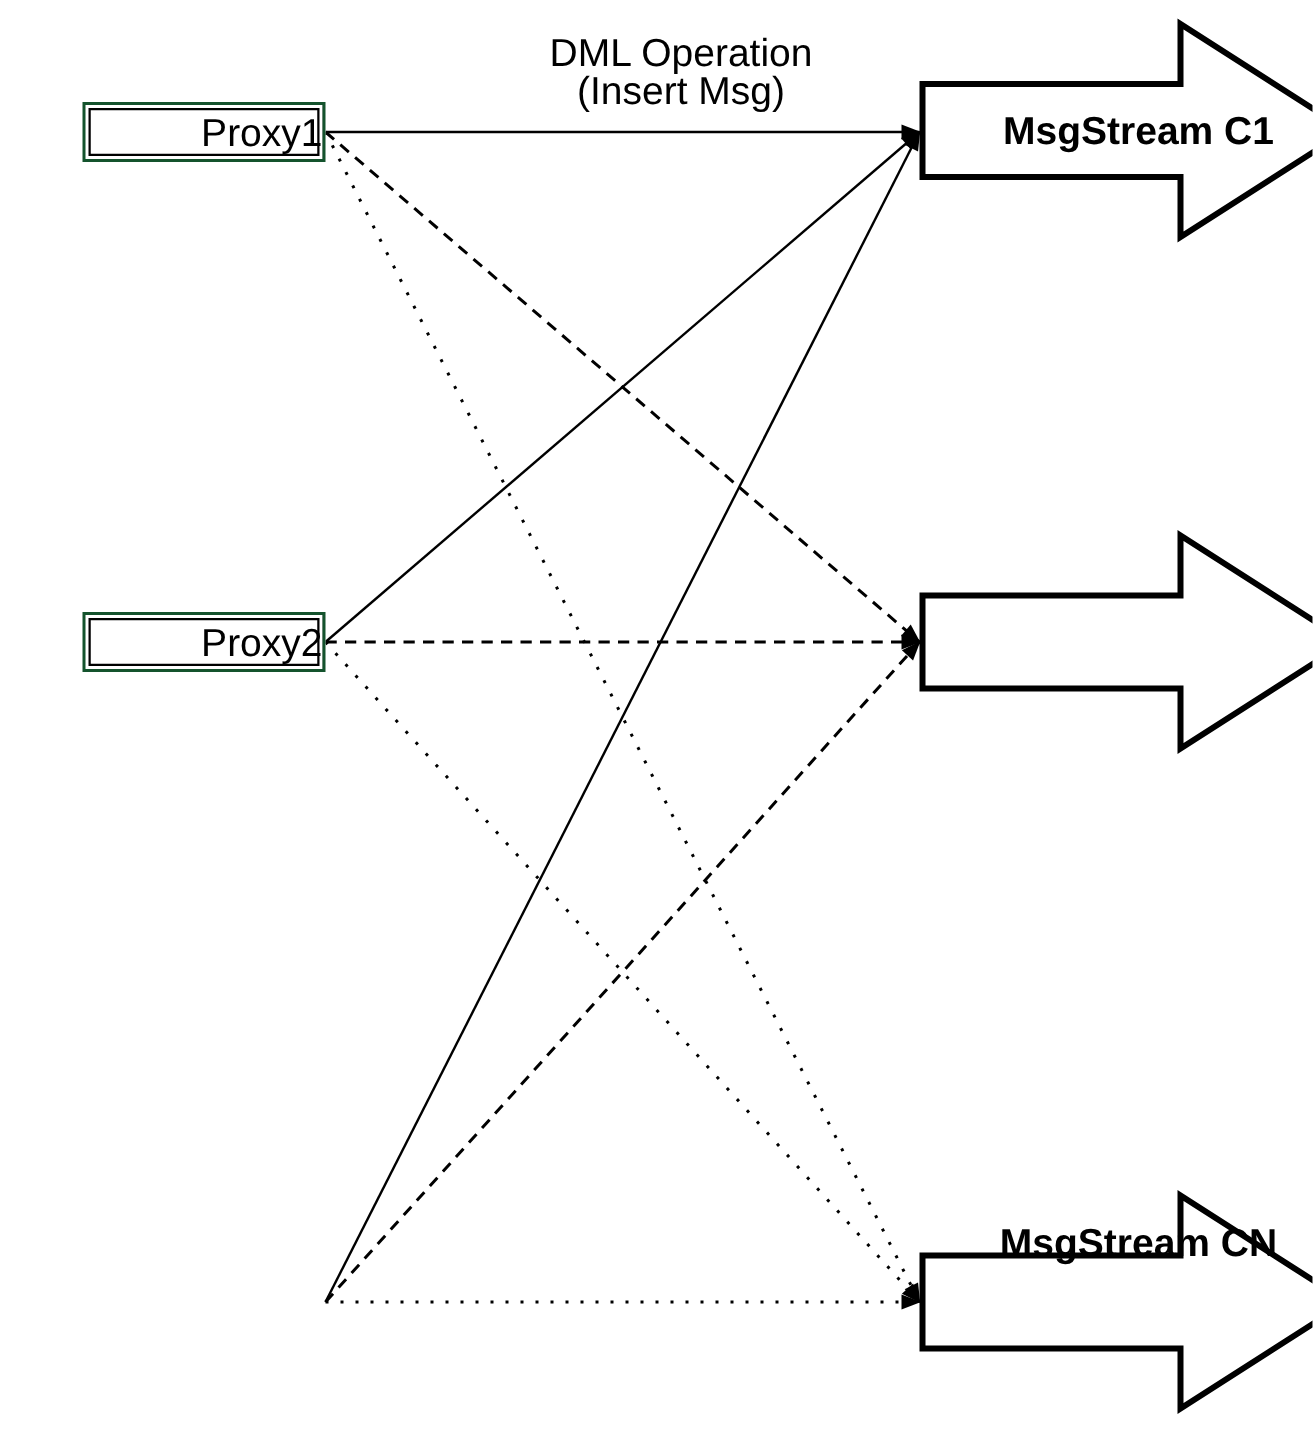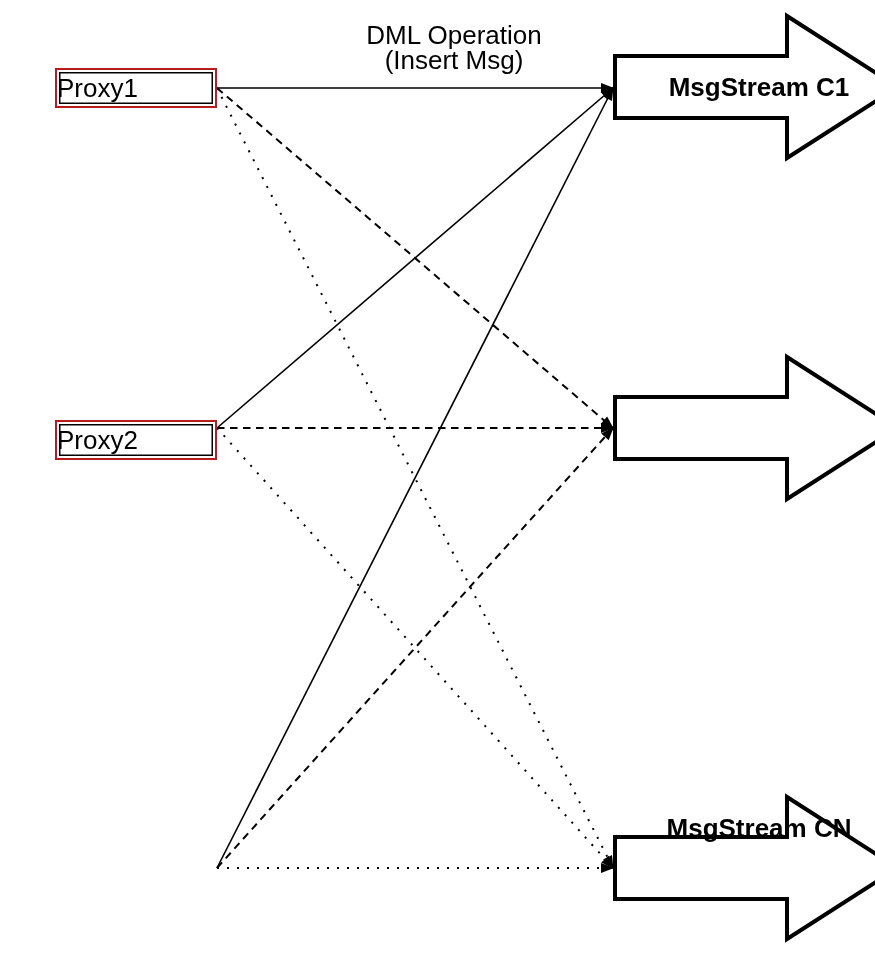--- a/index.html
+++ b/index.html
@@ -21,25 +21,25 @@
 
   .block-arrow { fill: #ffffff; stroke: #000000; stroke-width: 4; stroke-miterlimit: 10; }
 
   .proxy {
     position: absolute;
     left: 15px;
     width: 162px;
     height: 40px;
     box-sizing: border-box;
     background: #ffffff;
-    border: 2px solid #b91c1c;
+    border: 2px solid #14532d;
     box-shadow: inset 0 0 0 2px #ffffff, inset 0 0 0 3.5px #000000;
     display: flex;
     align-items: center;
-    justify-content: flex-start;
+    justify-content: flex-end;
     font-size: 26px;
     line-height: 26px;
   }
   .stream-label {
     position: absolute;
     left: 580px;
     width: 278px;
     height: 30px;
     line-height: 30px;
     text-align: center;
@@ -91,20 +91,20 @@
   </svg>
 
   <div class="title">
     <div>DML Operation</div>
     <div>(Insert Msg)</div>
   </div>
 
   <div class="proxy" style="top:68px">
     <span>Proxy1</span>
   </div>
-  <div class="proxy" style="top:420px">
+  <div class="proxy" style="top:408px">
     <span>Proxy2</span>
   </div>
 
   <div class="stream-label" style="top:72px">MsgStream C1</div>
   <div class="stream-label" style="top:813px">MsgStream CN</div>
 
 </div>
 
 </body></html>

